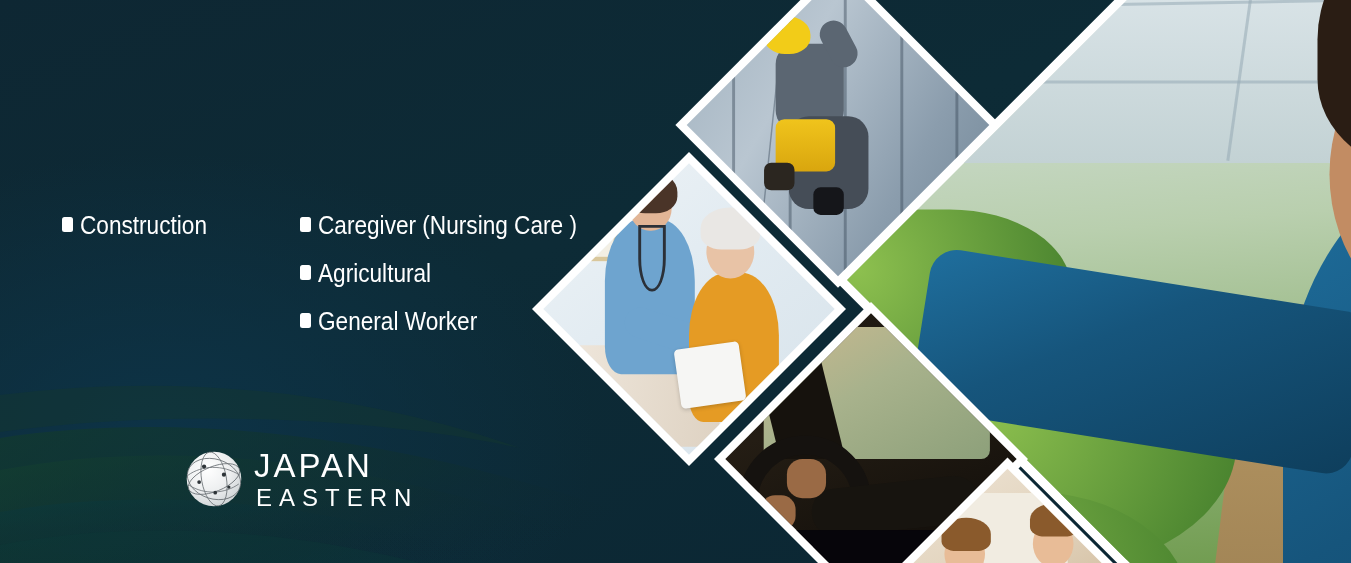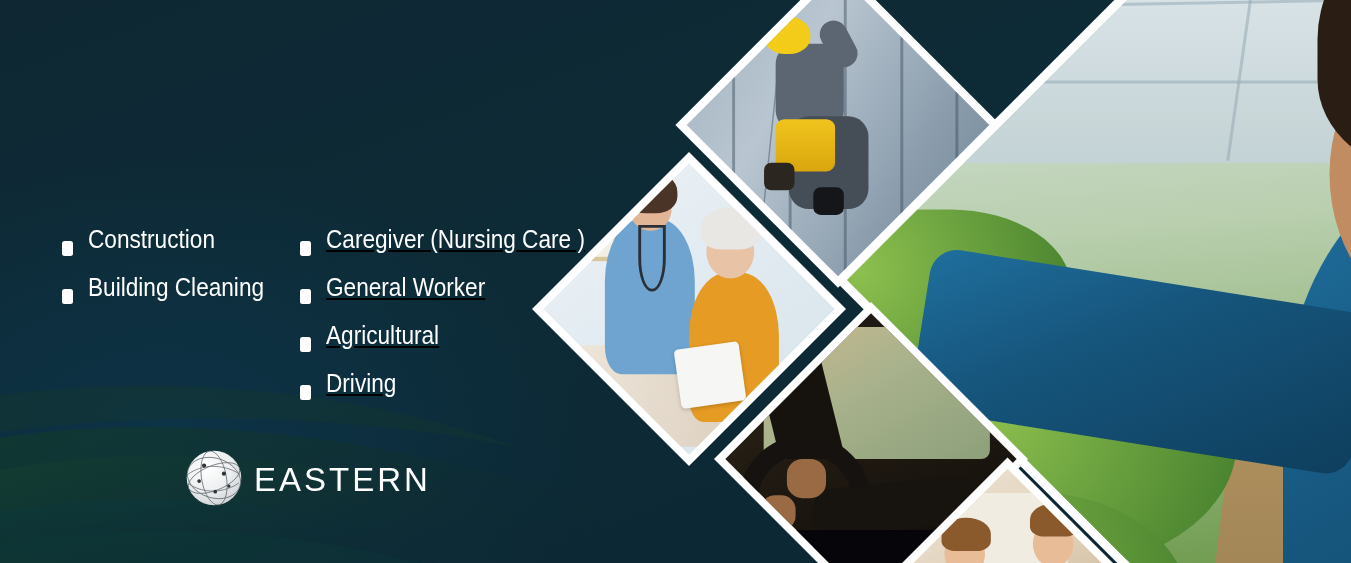--- a/index.html
+++ b/index.html
@@ -46,23 +46,23 @@
     margin-left:205px;
     margin-top:6px;
     white-space:nowrap;
   }
 
   .job-lists {
     position:absolute; left:62px; top:208px;
     display:flex; gap:0;
   }
   .job-col { width:238px; }
-  .job-col.col-right { width:260px;text-decoration:underline; }
+  .job-col.col-right { width:260px; }
   .job-item {
-    display:flex; align-items:flex-end; gap:15px;
+    display:flex; align-items:flex-start; gap:7px;
     height:48px;
   }
   .bullet {
     width:11px; height:15px;
     background:#ffffff;
     border-radius:2.5px;
     flex:0 0 auto;
     margin-top:9px;
   }
   .job-label {
@@ -321,42 +321,34 @@
   <div class="left-col">
 
 
     <div class="job-lists">
 
       <div class="job-col col-left">
         <div class="job-item">
           <span class="bullet"></span>
           <span class="job-label">Construction</span>
         </div>
-        <div class="job-item">
-          <span class="bullet"></span>
-          <span class="job-label">Building Cleaning</span>
-        </div>
       </div>
 
       <div class="job-col col-right">
         <div class="job-item">
           <span class="bullet"></span>
           <span class="job-label">Caregiver (Nursing Care )</span>
         </div>
         <div class="job-item">
           <span class="bullet"></span>
-          <span class="job-label">General Worker</span>
+          <span class="job-label">Agricultural</span>
         </div>
         <div class="job-item">
           <span class="bullet"></span>
-          <span class="job-label">Agricultural</span>
-        </div>
-        <div class="job-item">
-          <span class="bullet"></span>
-          <span class="job-label">Driving</span>
+          <span class="job-label">General Worker</span>
         </div>
       </div>
 
     </div>
 
     <div class="logo">
       <svg class="logo-mark" viewBox="0 0 100 100">
         <defs>
           <radialGradient id="gsph" cx="38%" cy="32%" r="72%">
             <stop offset="0%" stop-color="#ffffff"></stop>
@@ -374,18 +366,19 @@
         </g>
         <g fill="#2e3438">
           <circle cx="34" cy="30" r="3.4"></circle>
           <circle cx="66" cy="43" r="3.4"></circle>
           <circle cx="26" cy="55" r="3.0"></circle>
           <circle cx="52" cy="72" r="3.0"></circle>
           <circle cx="74" cy="63" r="2.6"></circle>
         </g>
       </svg>
       <span class="logo-text">
-        <span class="logo-unique">EASTERN</span>
+        <span class="logo-unique">JAPAN</span>
+        <span class="logo-eastern">EASTERN</span>
       </span>
     </div>
 
   </div>
 </div>
 
 </body></html>

